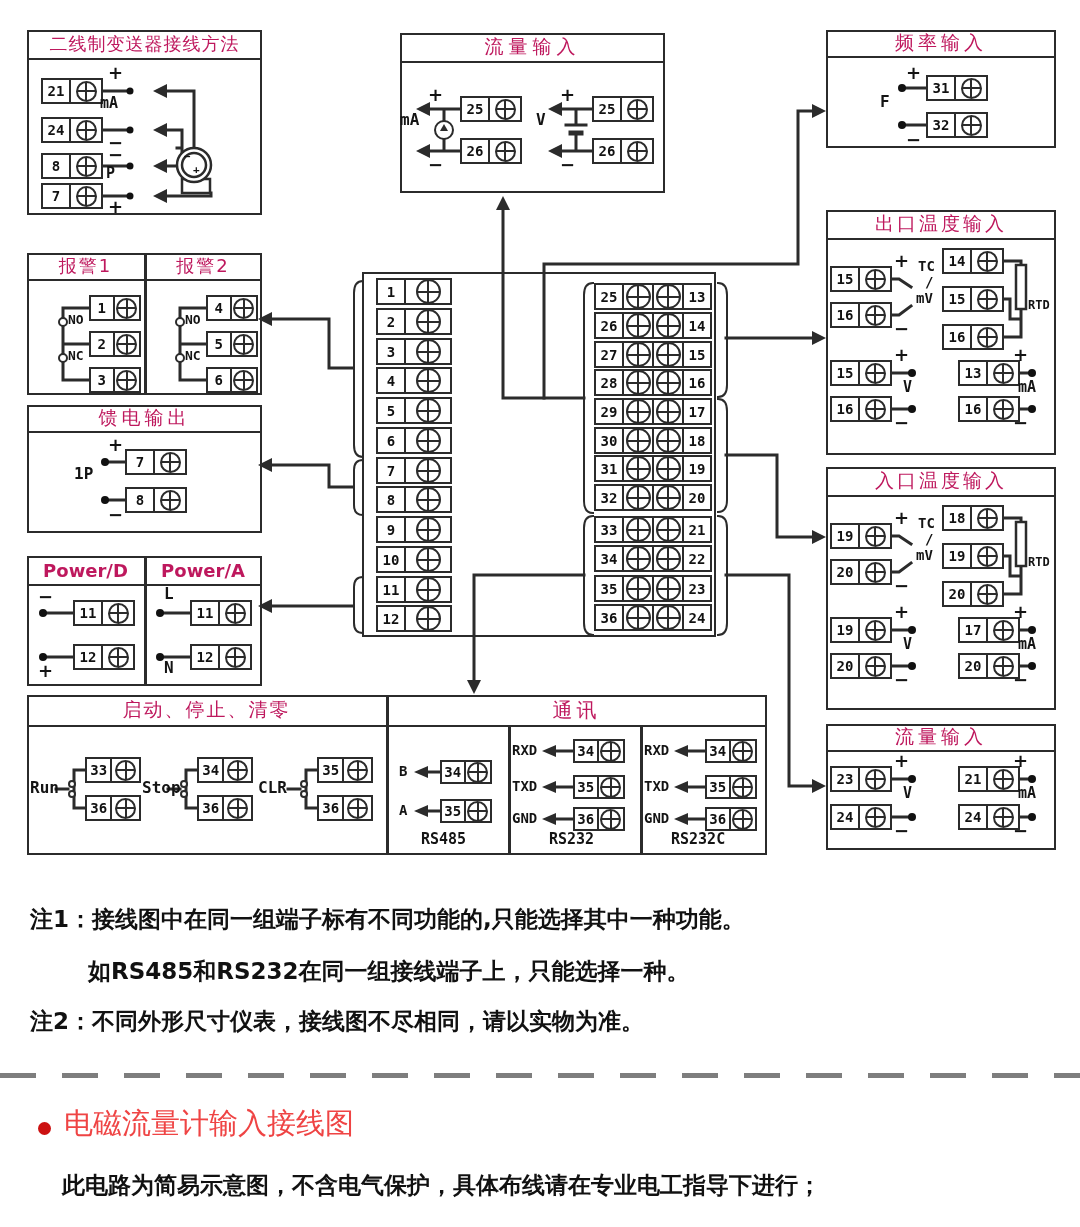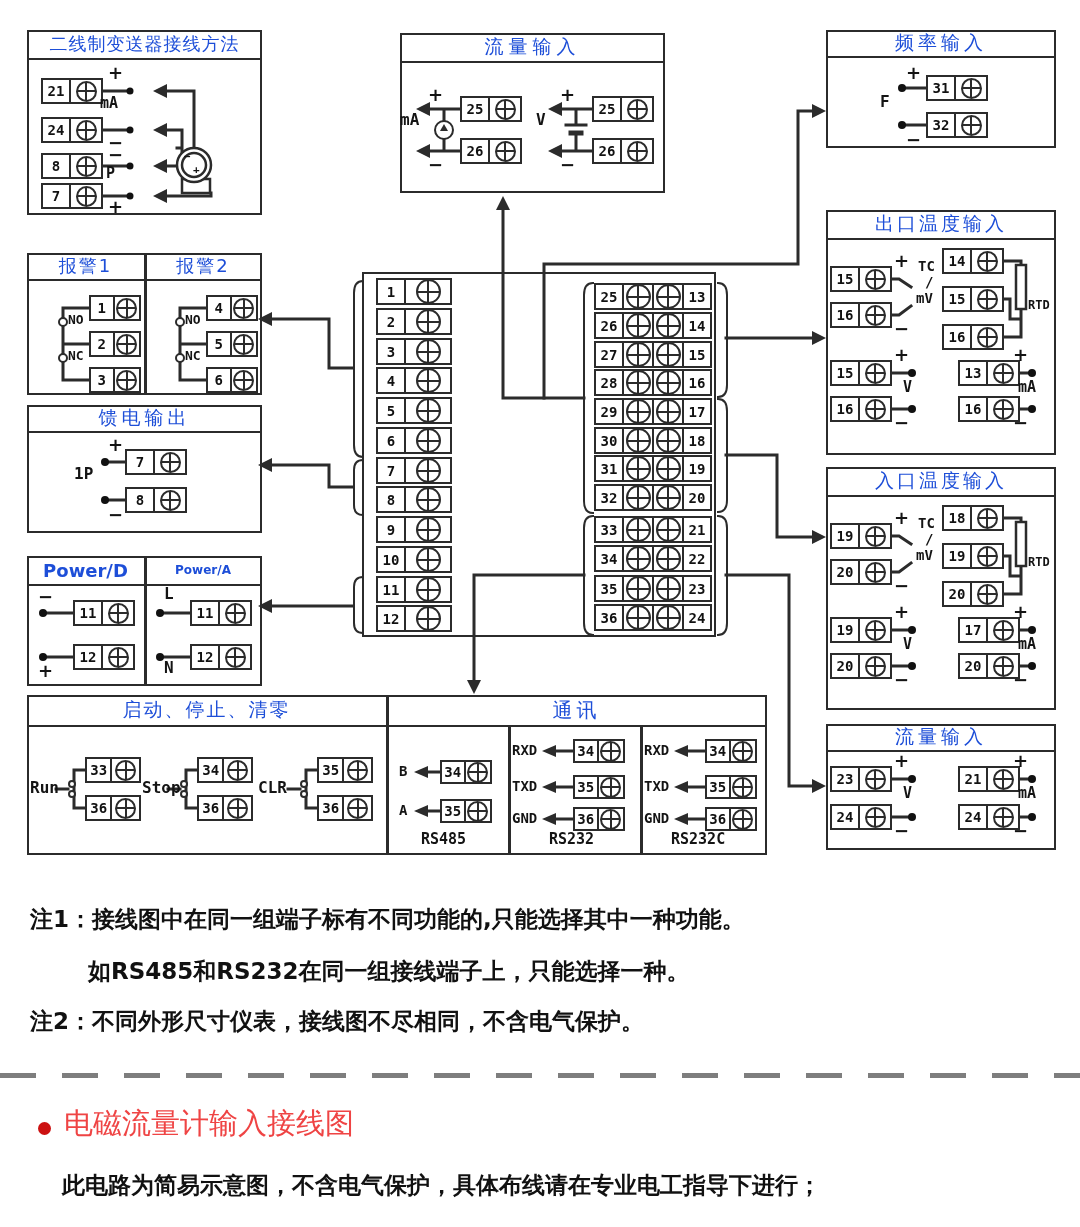--- a/index.html
+++ b/index.html
@@ -1,18 +1,18 @@
 <!DOCTYPE html>
 <html><head>
 <meta charset="utf-8">
 <style>
   html,body{margin:0;padding:0;background:#fff;}
   #canvas{position:relative;width:1080px;height:1227px;background:#fff;font-family:"DejaVu Sans",sans-serif;overflow:hidden;}
   .box{position:absolute;border:2.5px solid #2b2b2b;box-sizing:border-box;}
-  .tband{position:absolute;display:flex;align-items:center;justify-content:center;border-bottom:2.5px solid #2b2b2b;box-sizing:border-box;color:#1d4ed8;font-weight:500;}
+  .tband{position:absolute;display:flex;align-items:center;justify-content:center;border-bottom:2.5px solid #2b2b2b;box-sizing:border-box;color:#be185d;font-weight:500;}
   .vd{position:absolute;width:2.5px;background:#2b2b2b;}
   .term{position:absolute;display:flex;align-items:stretch;border:2px solid #2b2b2b;background:#fff;box-sizing:border-box;}
   .term .tn{flex:0 0 45%;display:flex;align-items:center;justify-content:center;border-right:2px solid #2b2b2b;font:600 14px "DejaVu Sans Mono",monospace;color:#111;}
   .term .sc{flex:1;display:flex;align-items:center;justify-content:center;}
   .screw{width:17px;height:17px;border:2px solid #2b2b2b;border-radius:50%;position:relative;display:block;background:#fff;}
   .screw::before{content:"";position:absolute;left:50%;top:-1px;bottom:-1px;width:2px;transform:translateX(-50%);background:#2b2b2b;}
   .screw::after{content:"";position:absolute;top:50%;left:-1px;right:-1px;height:2px;transform:translateY(-50%);background:#2b2b2b;}
   .screw.big{width:21px;height:21px;}
   .cterm{position:absolute;display:flex;align-items:stretch;border:2.5px solid #2b2b2b;background:#fff;box-sizing:border-box;height:27px;}
   .cterm .tn{width:26px;display:flex;align-items:center;justify-content:center;border-right:2.5px solid #2b2b2b;font:600 14px "DejaVu Sans Mono",monospace;color:#111;}
@@ -59,21 +59,21 @@
   <div class="box" style="left:27px;top:695px;width:740px;height:160px"></div>
   <div class="box" style="left:362px;top:272px;width:354px;height:365px"></div>
 
   <div class="tband" style="left:27px;top:30px;width:235px;height:30px;font-size:18px;letter-spacing:1px">二线制变送器接线方法</div>
   <div class="tband" style="left:400px;top:33px;width:265px;height:30px;font-size:19px;letter-spacing:5px">流量输入</div>
   <div class="tband" style="left:826px;top:30px;width:230px;height:28px;font-size:19px;letter-spacing:4px">频率输入</div>
   <div class="tband" style="left:27px;top:253px;width:117px;height:28px;font-size:18px;letter-spacing:2px">报警1</div>
   <div class="tband" style="left:144px;top:253px;width:118px;height:28px;font-size:18px;letter-spacing:2px">报警2</div>
   <div class="tband" style="left:27px;top:405px;width:235px;height:28px;font-size:19px;letter-spacing:4px">馈电输出</div>
   <div class="tband" style="left:27px;top:556px;width:117px;height:30px;font-size:18px;font-weight:600">Power/D</div>
-  <div class="tband" style="left:144px;top:556px;width:118px;height:30px;font-size:12px;font-weight:600">Power/A</div>
+  <div class="tband" style="left:144px;top:556px;width:118px;height:30px;font-size:18px;font-weight:600">Power/A</div>
   <div class="tband" style="left:826px;top:210px;width:230px;height:30px;font-size:19px;letter-spacing:3px">出口温度输入</div>
   <div class="tband" style="left:826px;top:467px;width:230px;height:30px;font-size:19px;letter-spacing:3px">入口温度输入</div>
   <div class="tband" style="left:826px;top:724px;width:230px;height:28px;font-size:19px;letter-spacing:4px">流量输入</div>
   <div class="tband" style="left:27px;top:695px;width:359px;height:32px;font-size:19px;letter-spacing:2px">启动、停止、清零</div>
   <div class="tband" style="left:386px;top:695px;width:381px;height:32px;font-size:20px;letter-spacing:4px">通讯</div>
 
   <div class="vd" style="left:144px;top:253px;height:142px"></div>
   <div class="vd" style="left:144px;top:556px;height:130px"></div>
   <div class="vd" style="left:386px;top:695px;height:160px"></div>
   <div class="vd" style="left:508px;top:727px;height:128px"></div>
@@ -220,21 +220,21 @@
         <polygon points="826,537 812,530 812,544"></polygon>
       </g>
     <g>
         <path d="M726,575 H789 V786 H812"></path>
         <polygon points="826,786 812,779 812,793"></polygon>
       </g>
   </svg>
 
   <div class="note" style="left:30px;top:904px"><span>注1：</span><span>接线图中在同一组端子标有不同功能的,只能选择其中一种功能。</span></div>
   <div class="note" style="left:88px;top:956px"><span>如RS485和RS232在同一组接线端子上，只能选择一种。</span></div>
-  <div class="note" style="left:30px;top:1006px"><span>注2：</span><span>不同外形尺寸仪表，接线图不尽相同，不含电气保护。</span></div>
+  <div class="note" style="left:30px;top:1006px"><span>注2：</span><span>不同外形尺寸仪表，接线图不尽相同，请以实物为准。</span></div>
 
   <div id="dash"></div>
   <div id="bullet" style="background: rgb(204, 17, 17);"></div>
   <div id="fhead">电磁流量计输入接线图</div>
   <div id="fsub">此电路为简易示意图，不含电气保护，具体布线请在专业电工指导下进行；</div>
 <div class="term" style="left: 41px; top: 78px; width: 62px; height: 26px;">
       <span class="tn">21</span>
       <span class="sc">
         <i class="screw"></i>
       </span>

